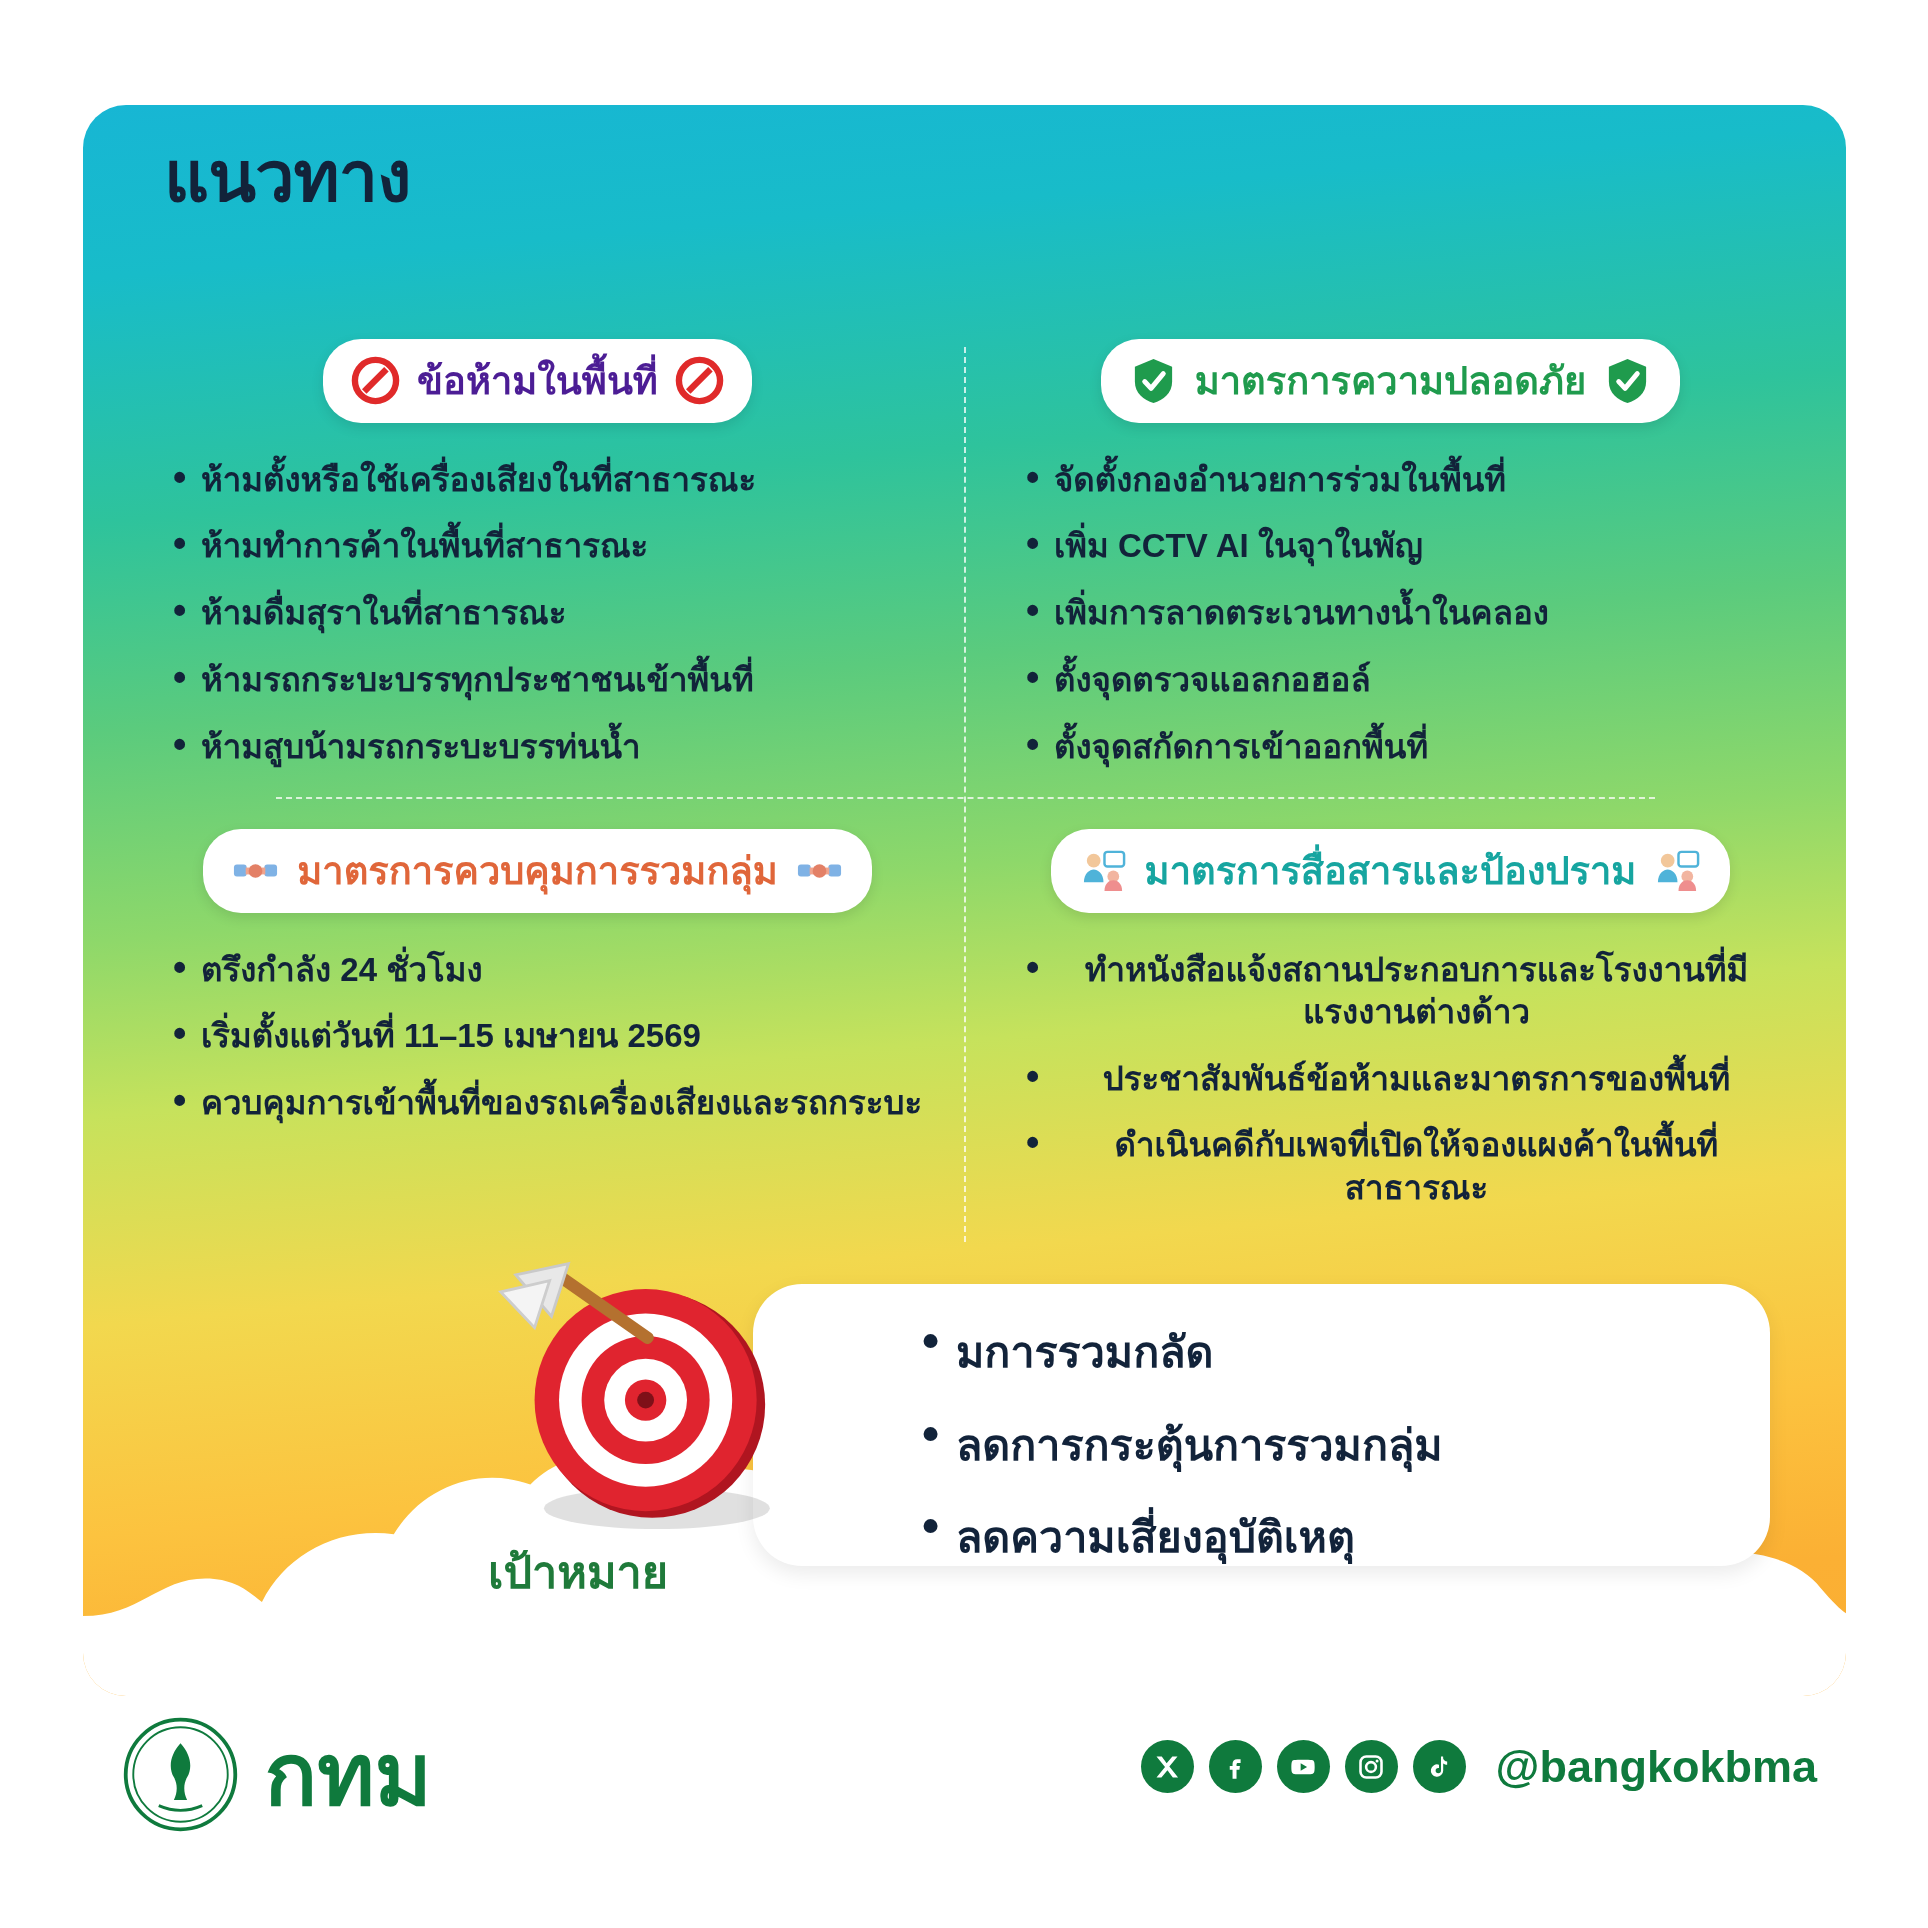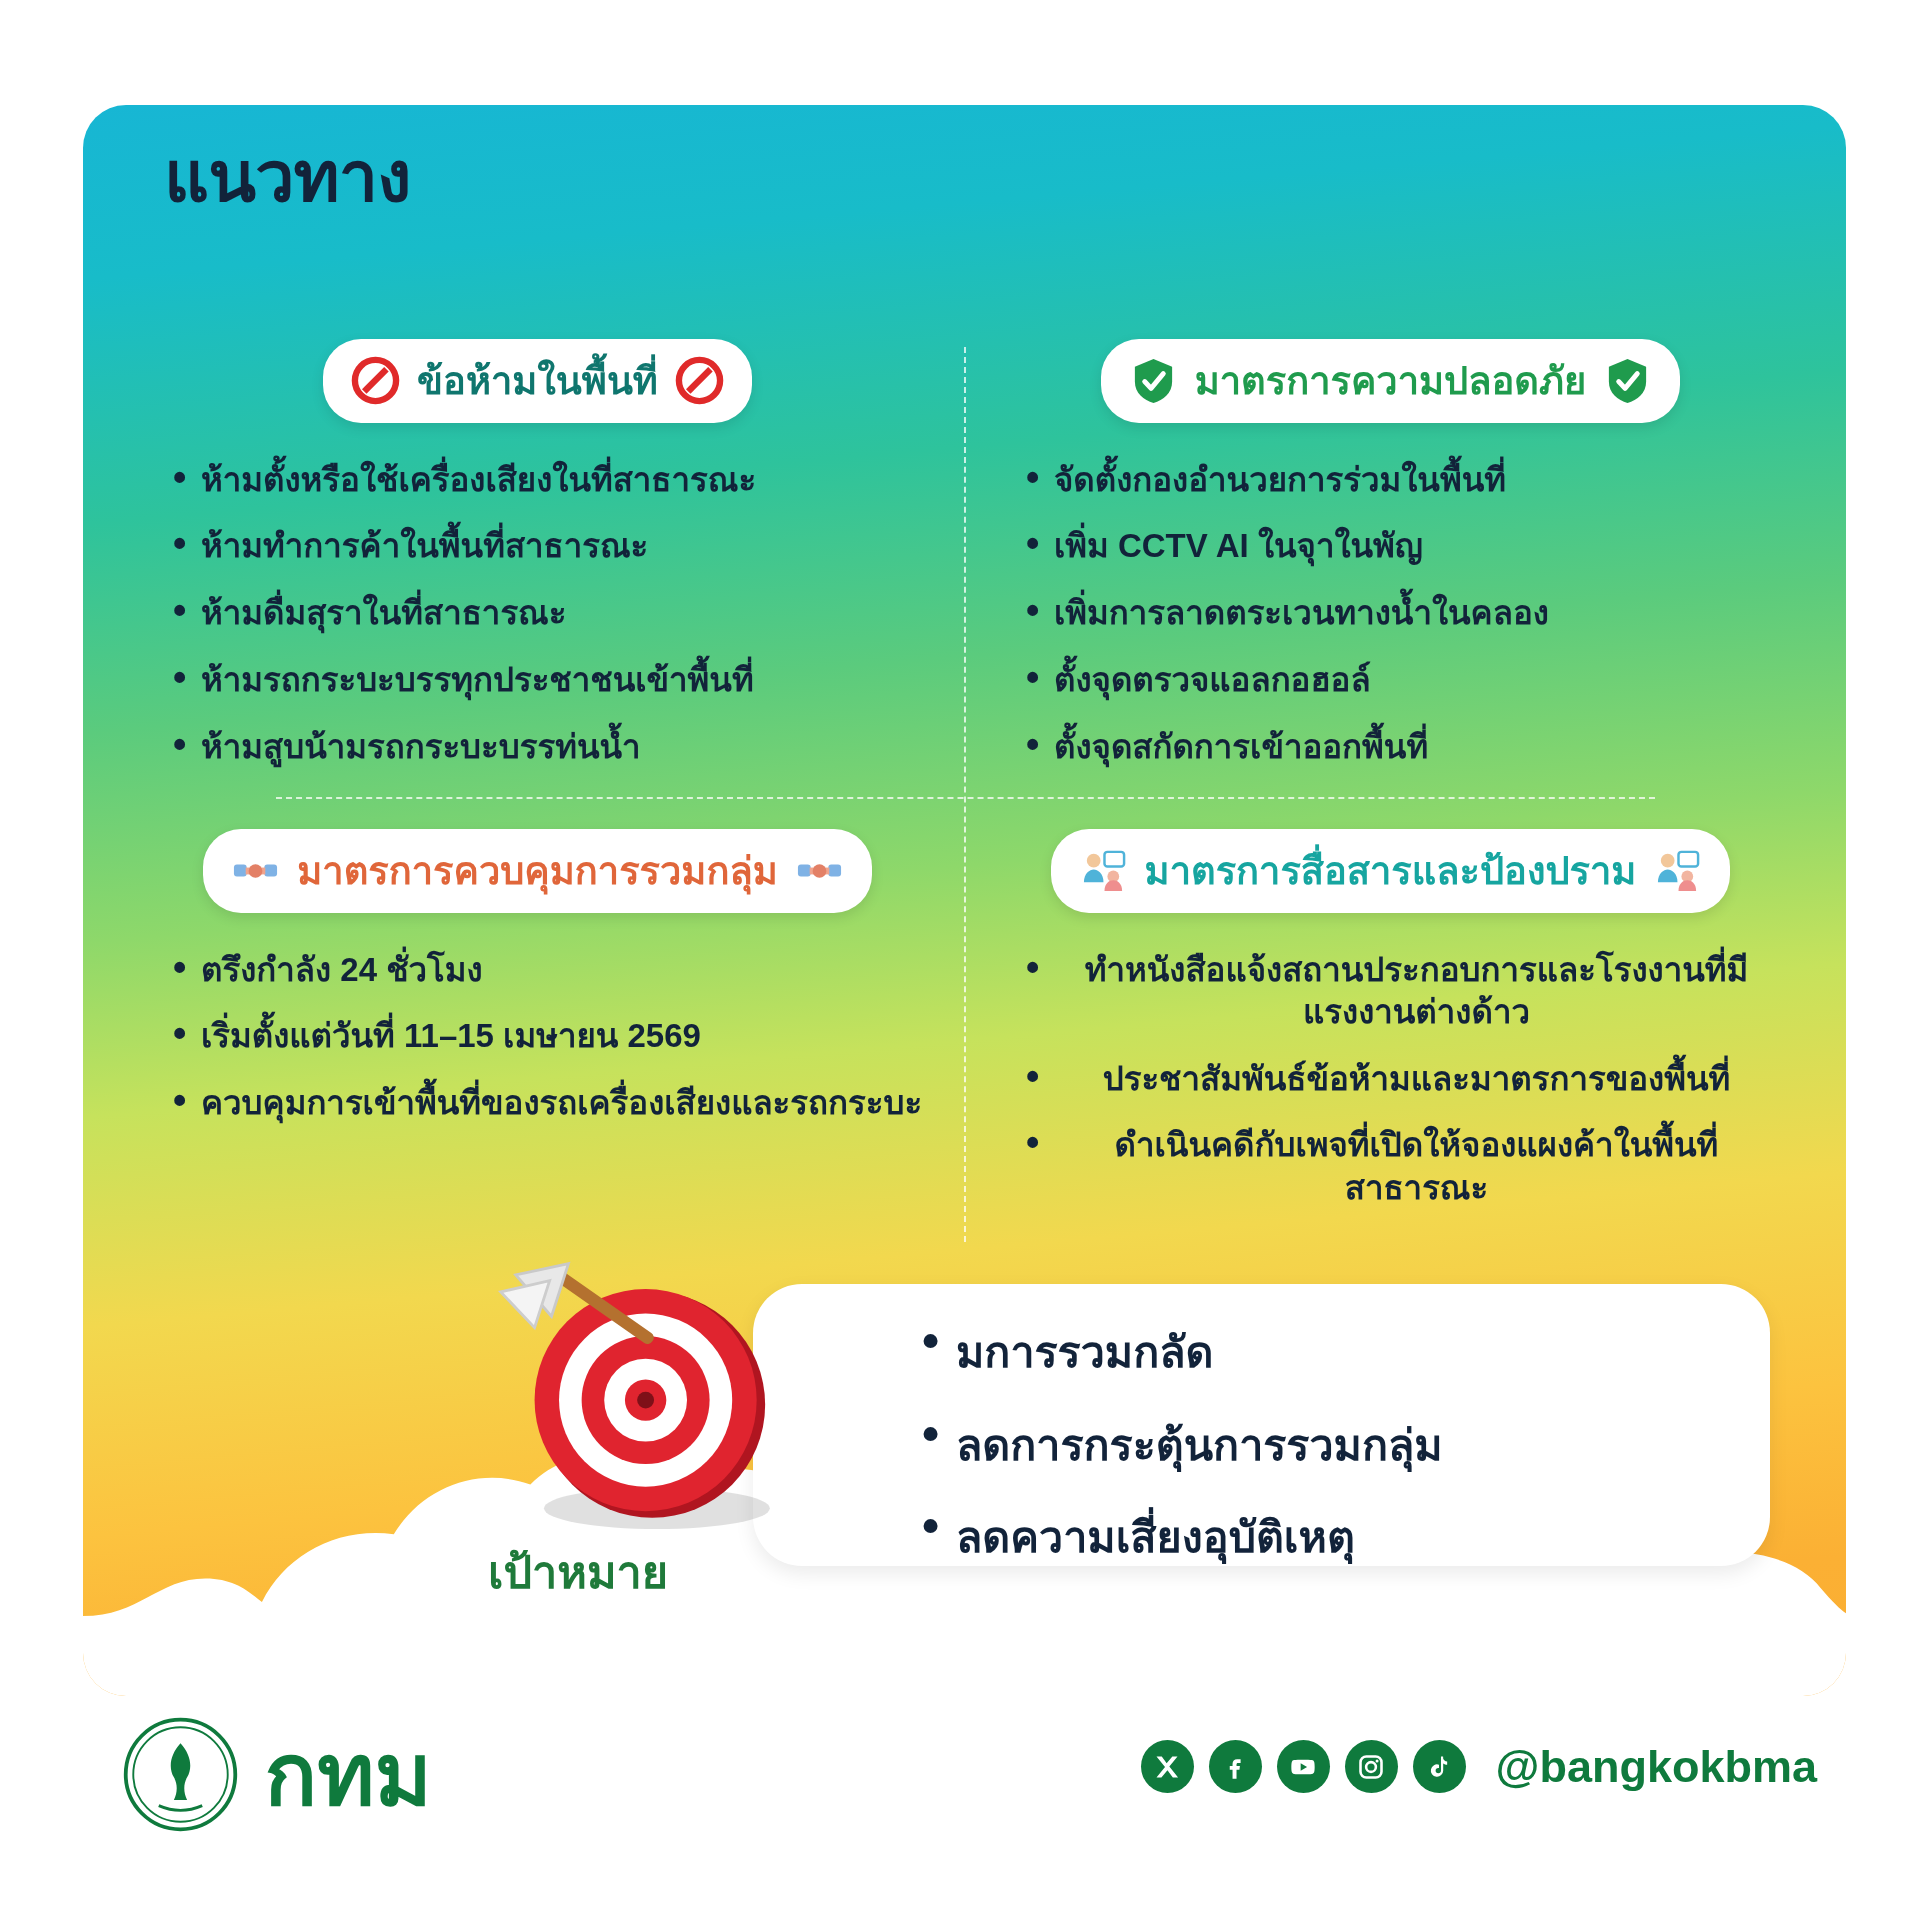--- a/index.html
+++ b/index.html
@@ -123,21 +123,21 @@
     box-shadow: 0 4.7px 13px rgba(0,0,0,0.10);
     min-height: 58px;
     box-sizing: border-box;
   }
   .pill-wrap { display: flex; justify-content: center; }
   .pill-title {
     font-size: 38px;
     font-weight: bold;
     white-space: nowrap;
   }
-  .t-red   { color: #0f766e; }
+  .t-red   { color: #4c1d95; }
   .t-green { color: #1f9b4d; }
   .t-orange{ color: #e0663a; }
   .t-teal  { color: #16a5a0; }
 
   
   .ico { width: 49px; height: 49px; flex: 0 0 auto; }
 
   
   .list {
     margin: 36px 0 0 0;

